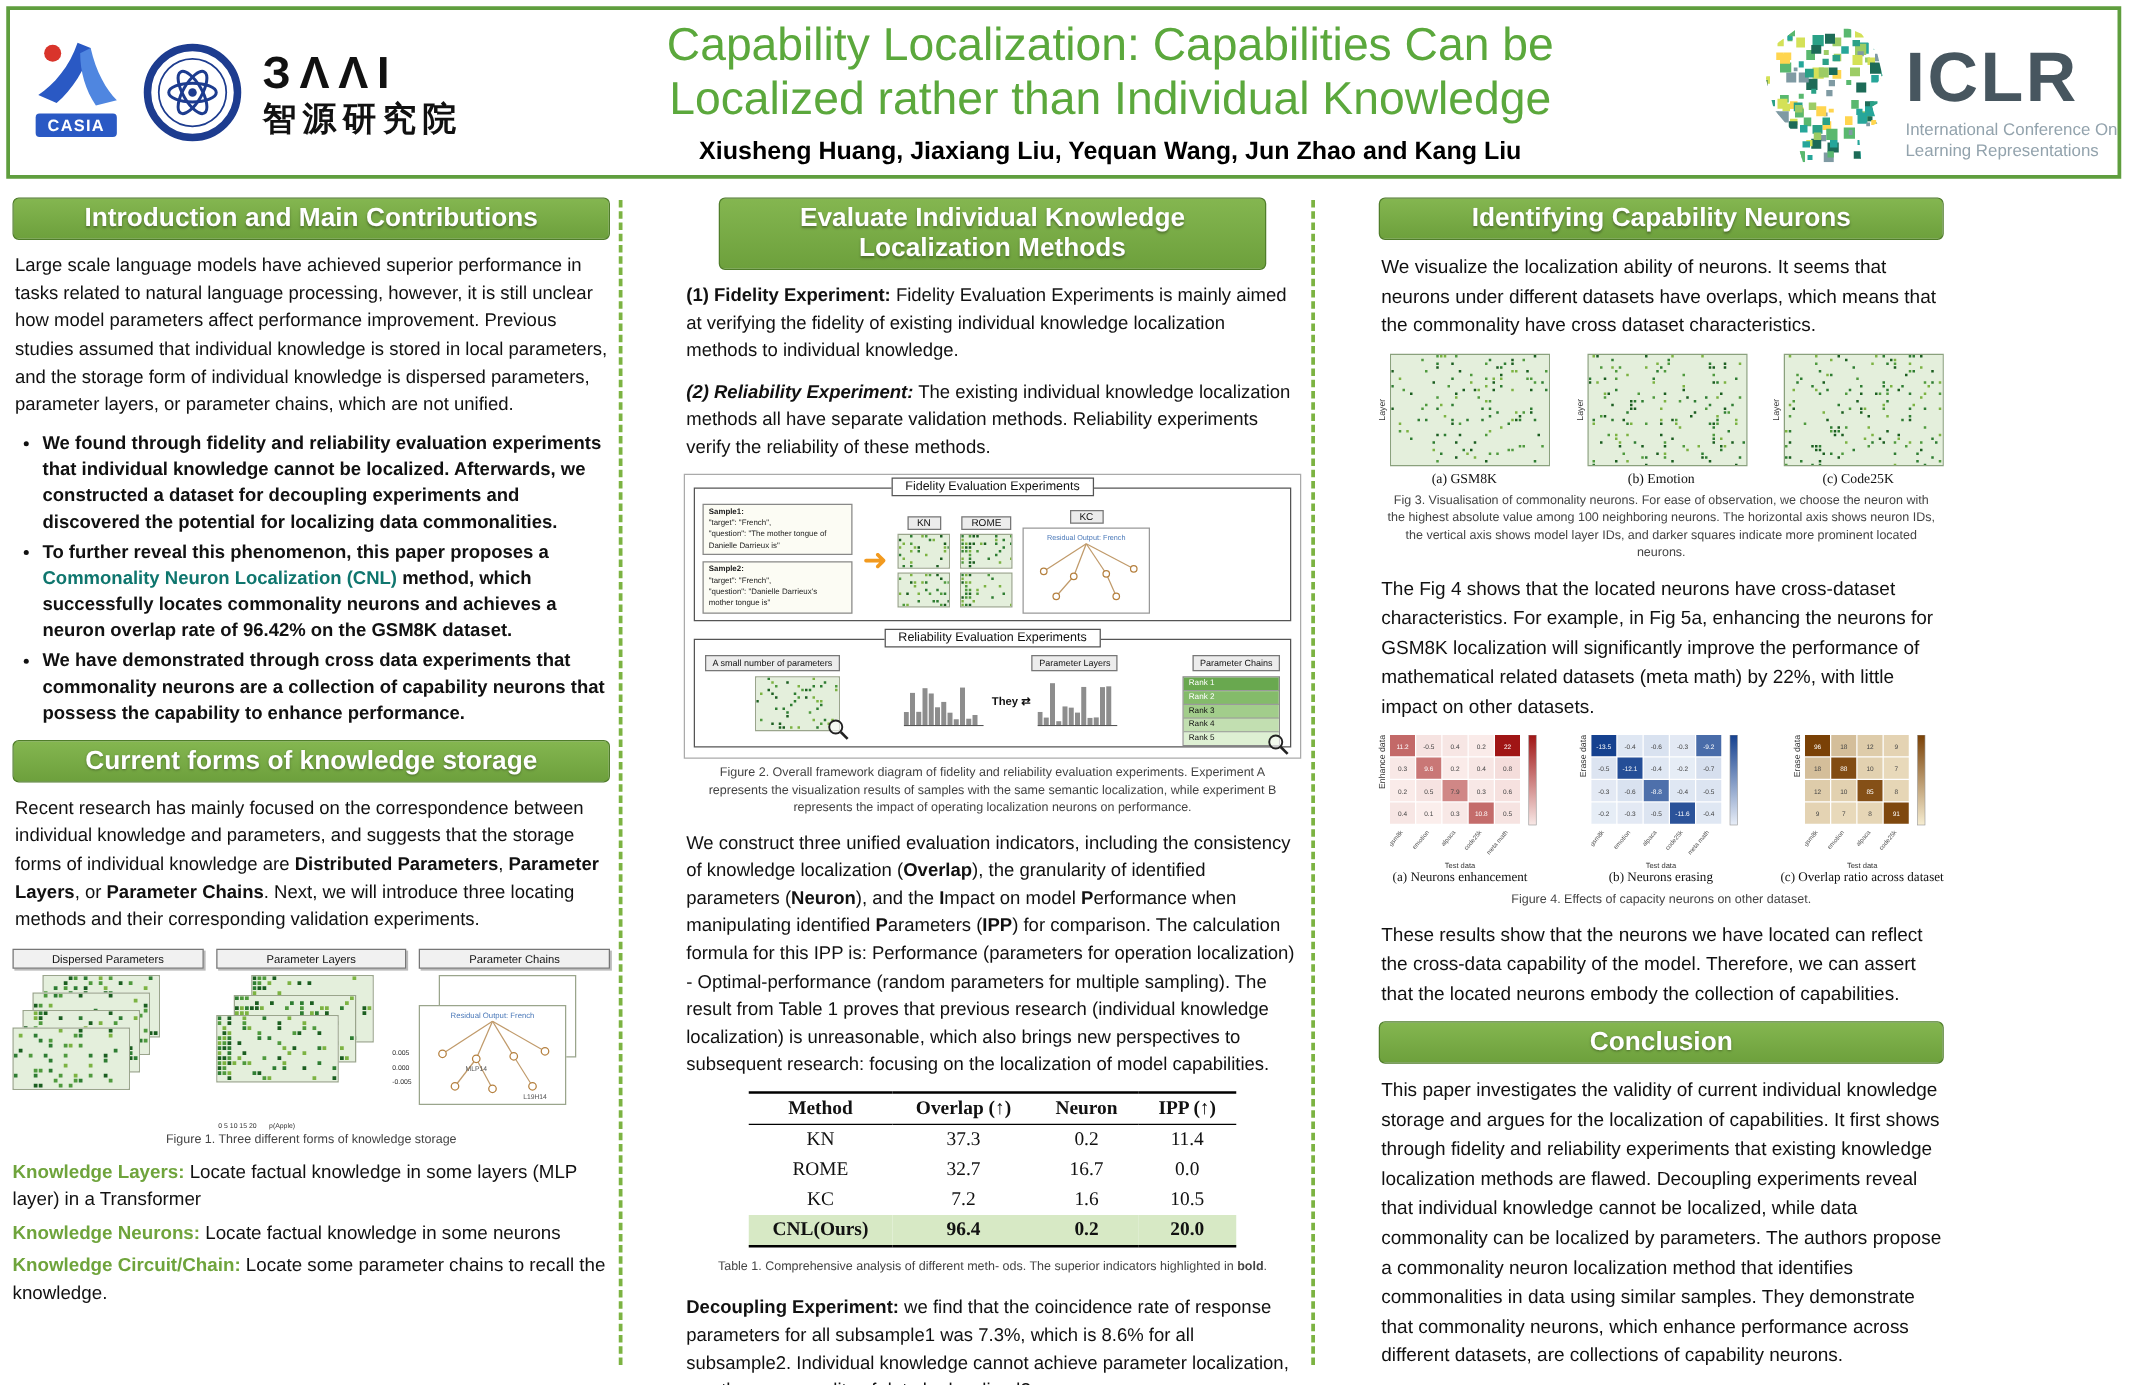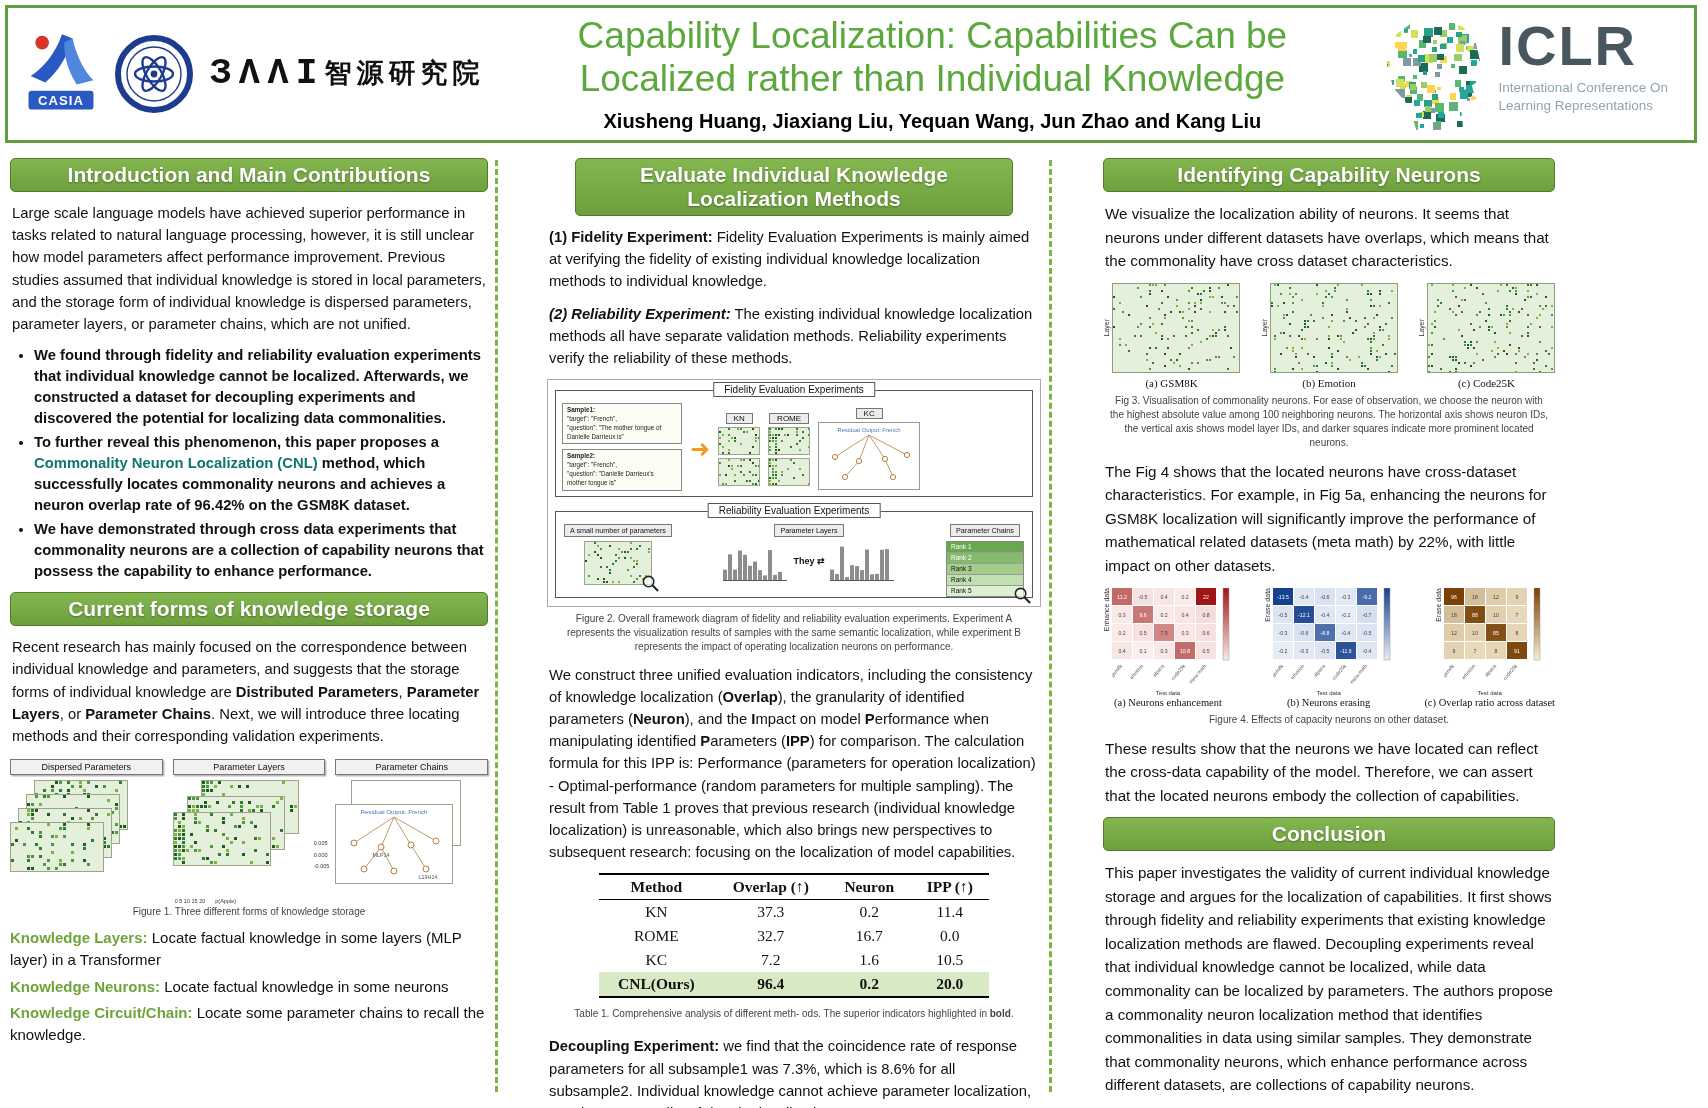--- a/index.html
+++ b/index.html
@@ -1,27 +1,27 @@
 <!DOCTYPE html>
 <html><head>
 <meta charset="utf-8">
 <style>
   html,body{margin:0;padding:0;}
   body{width:1708px;height:1108px;background:#fff;font-family:"Liberation Sans",sans-serif;color:#111;position:relative;overflow:hidden;}
 
   
   .hdr{position:absolute;left:5px;top:5px;width:1692px;height:138px;border:3px solid #5f9e3e;background:#fff;display:flex;align-items:center;box-sizing:border-box;}
   .logos{display:flex;align-items:center;gap:16px;padding-left:16px;}
-  .baai{display:flex;flex-direction:row;line-height:1;font-family:Liberation Mono, monospace;}
+  .baai{display:flex;flex-direction:column;line-height:1;}
   .baai-mark{font-weight:900;font-size:36px;letter-spacing:7px;color:#111;}
   .baai-cn{font-weight:700;font-size:27px;letter-spacing:5px;color:#111;margin-top:6px;}
   .titlewrap{flex:1;text-align:center;padding:0 8px;}
   .title{color:#5ba83c;font-size:37px;line-height:1.16;font-weight:500;}
   .authors{margin-top:9px;font-size:20px;font-weight:600;color:#000;}
-  .iclr{display:flex;align-items:flex-start;gap:12px;padding-right:26px;}
+  .iclr{display:flex;align-items:flex-end;gap:12px;}
   .iclr-head{width:106px;height:112px;position:relative;overflow:hidden;
     clip-path:polygon(30% 4%,58% 0%,78% 8%,90% 22%,94% 38%,88% 46%,94% 56%,86% 60%,90% 72%,76% 78%,78% 100%,34% 100%,28% 80%,12% 62%,6% 40%,10% 18%);}
   .iclr-word{font-size:56px;font-weight:800;color:#47565f;letter-spacing:2px;line-height:1;}
   .iclr-sub{font-size:13.5px;color:#93a3ad;line-height:1.3;margin-top:5px;}
 
   
   .vdash{position:absolute;top:160px;bottom:16px;width:0;border-left:3px dashed #7cb342;}
   .col{position:absolute;top:158px;}
   .c1{left:10px;width:478px;}
   .c2{left:547px;width:494px;}
@@ -52,21 +52,21 @@
   .xtitle{position:absolute;top:-9px;left:50%;transform:translateX(-50%);background:#fff;border:1px solid #555;font-size:10px;padding:1px 10px;white-space:nowrap;}
   .fidrow{display:flex;align-items:center;gap:8px;}
   .samplebox{border:1px solid #888;background:#fcfcf4;padding:2px 4px;margin-bottom:5px;width:120px;box-sizing:border-box;}
   .samplebox .l{font-size:6.3px;line-height:1.4;color:#222;}
   .samplebox .l.b{font-weight:700;}
   .bigarrow{color:#f29a1f;font-size:24px;line-height:1;}
   .mcol{display:flex;flex-direction:column;align-items:center;gap:3px;}
   .mchip{border:1px solid #777;background:#ececec;font-size:8px;padding:0 7px;}
   .treecard{border:1px solid #999;background:#fff;}
   .relrow{display:flex;align-items:flex-start;gap:12px;justify-content:space-between;padding:0 2px;}
-  .rgroup{display:flex;flex-direction:column;align-items:center;gap:4px;}
+  .rgroup{display:flex;flex-direction:column;align-items:flex-end;gap:4px;}
   .rchip{border:1px solid #777;background:#ececec;font-size:7.2px;padding:1px 5px;text-align:center;max-width:120px;}
   .magwrap{position:relative;}
   .mag{position:absolute;right:-8px;bottom:-8px;width:19px;height:19px;}
   .editlab{font-size:9px;font-weight:700;align-self:center;}
   .barrow{display:flex;align-items:center;gap:6px;}
   .ranktbl{width:76px;border:1px solid #888;}
   .ranktbl div{font-size:6.5px;padding:1.5px 4px;border-bottom:1px solid #9b9b9b;}
   .ranktbl div:last-child{border-bottom:none;}
   .rk0{background:#69a84f;color:#fff;} .rk1{background:#84bb6a;color:#fff;} .rk2{background:#a2cd8b;} .rk3{background:#c2dfb1;} .rk4{background:#def0d3;}
 

